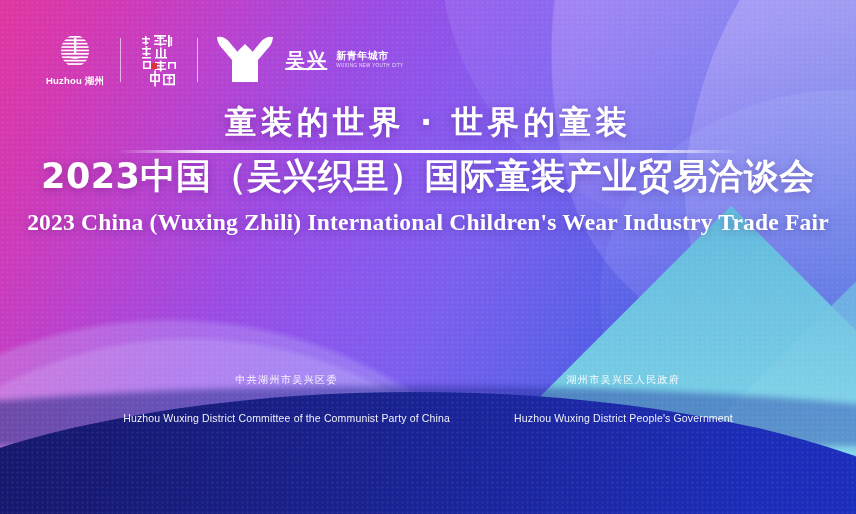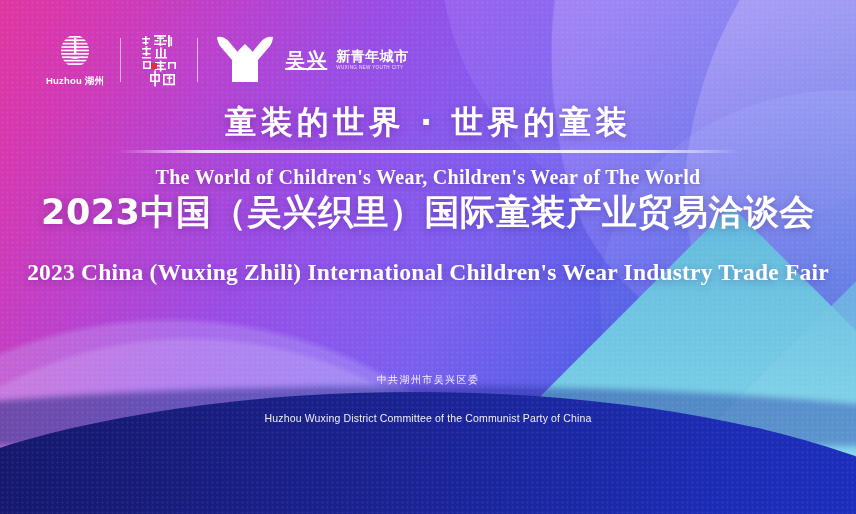--- a/index.html
+++ b/index.html
@@ -140,21 +140,21 @@
   .wx-wrap{display:flex;align-items:center;gap:9px;}
   .wx-mark{width:62px;height:52px;}
   .wx-text{display:flex;flex-direction:column;justify-content:center;gap:2px;}
   .wx-cn{
     color:#fff;font-size:20px;font-weight:bold;letter-spacing:1px;line-height:1;
     font-family:"DejaVu Sans","Liberation Sans",sans-serif;
     text-decoration:underline;
   }
   .wx-sub{display:flex;align-items:center;gap:6px;}
   .wx-sub-cn{
-    color:#fff;font-size:14px;font-weight:bold;letter-spacing:.5px;line-height:1;
+    color:#fff;font-size:10px;font-weight:bold;letter-spacing:.5px;line-height:1;
     font-family:Liberation Mono, monospace;
   }
   .wx-sub-en{
     color:rgba(255,255,255,.82);font-size:4.6px;letter-spacing:.35px;
     line-height:1;white-space:nowrap;
   }
 
   
   .center-col{
     position:absolute;left:0;right:0;top:0;
@@ -188,21 +188,21 @@
     text-shadow:0 2px 7px rgba(50,10,100,.3);
   }
   .title-cn{
     color:#fff;
     font-family:"DejaVu Sans","Liberation Sans",sans-serif;
     font-size:35px;font-weight:bold;letter-spacing:.5px;
     white-space:nowrap;
     text-shadow:0 2px 9px rgba(50,10,100,.3);
   }
   .title-en{
-    margin-top:23px;
+    margin-top:9px;
     color:#fff;
     font-family:"Liberation Serif","DejaVu Serif",serif;
     font-size:23.5px;font-weight:bold;letter-spacing:.2px;
     white-space:nowrap;
     text-shadow:0 2px 8px rgba(40,10,100,.3);
   }
 
   
   .orgs{
     position:absolute;left:0;right:0;top:372px;
@@ -325,25 +325,28 @@
         </div>
         <div class="wx-sub-en">WUXING NEW YOUTH CITY</div>
       </div>
     </div>
 
   </div>
 
   <div class="center-col">
     <div class="headline">童装的世界 · 世界的童装</div>
     <div class="divider"></div>
-    <div class="sub-en">The World of Children's Wear, Children's Wear of The World</div>
     <div class="title-cn">2023中国（吴兴织里）国际童装产业贸易洽谈会</div>
     <div class="title-en">2023 China (Wuxing Zhili) International Children's Wear Industry Trade Fair</div>
   </div>
 
   <div class="orgs">
     <div class="org">
       <div class="org-cn">中共湖州市吴兴区委</div>
       <div class="org-en">Huzhou Wuxing District Committee of the Communist Party of China</div>
     </div>
+    <div class="org">
+      <div class="org-cn">湖州市吴兴区人民政府</div>
+      <div class="org-en">Huzhou Wuxing District People's Government</div>
+    </div>
   </div>
 
 </div>
 
 </body></html>

